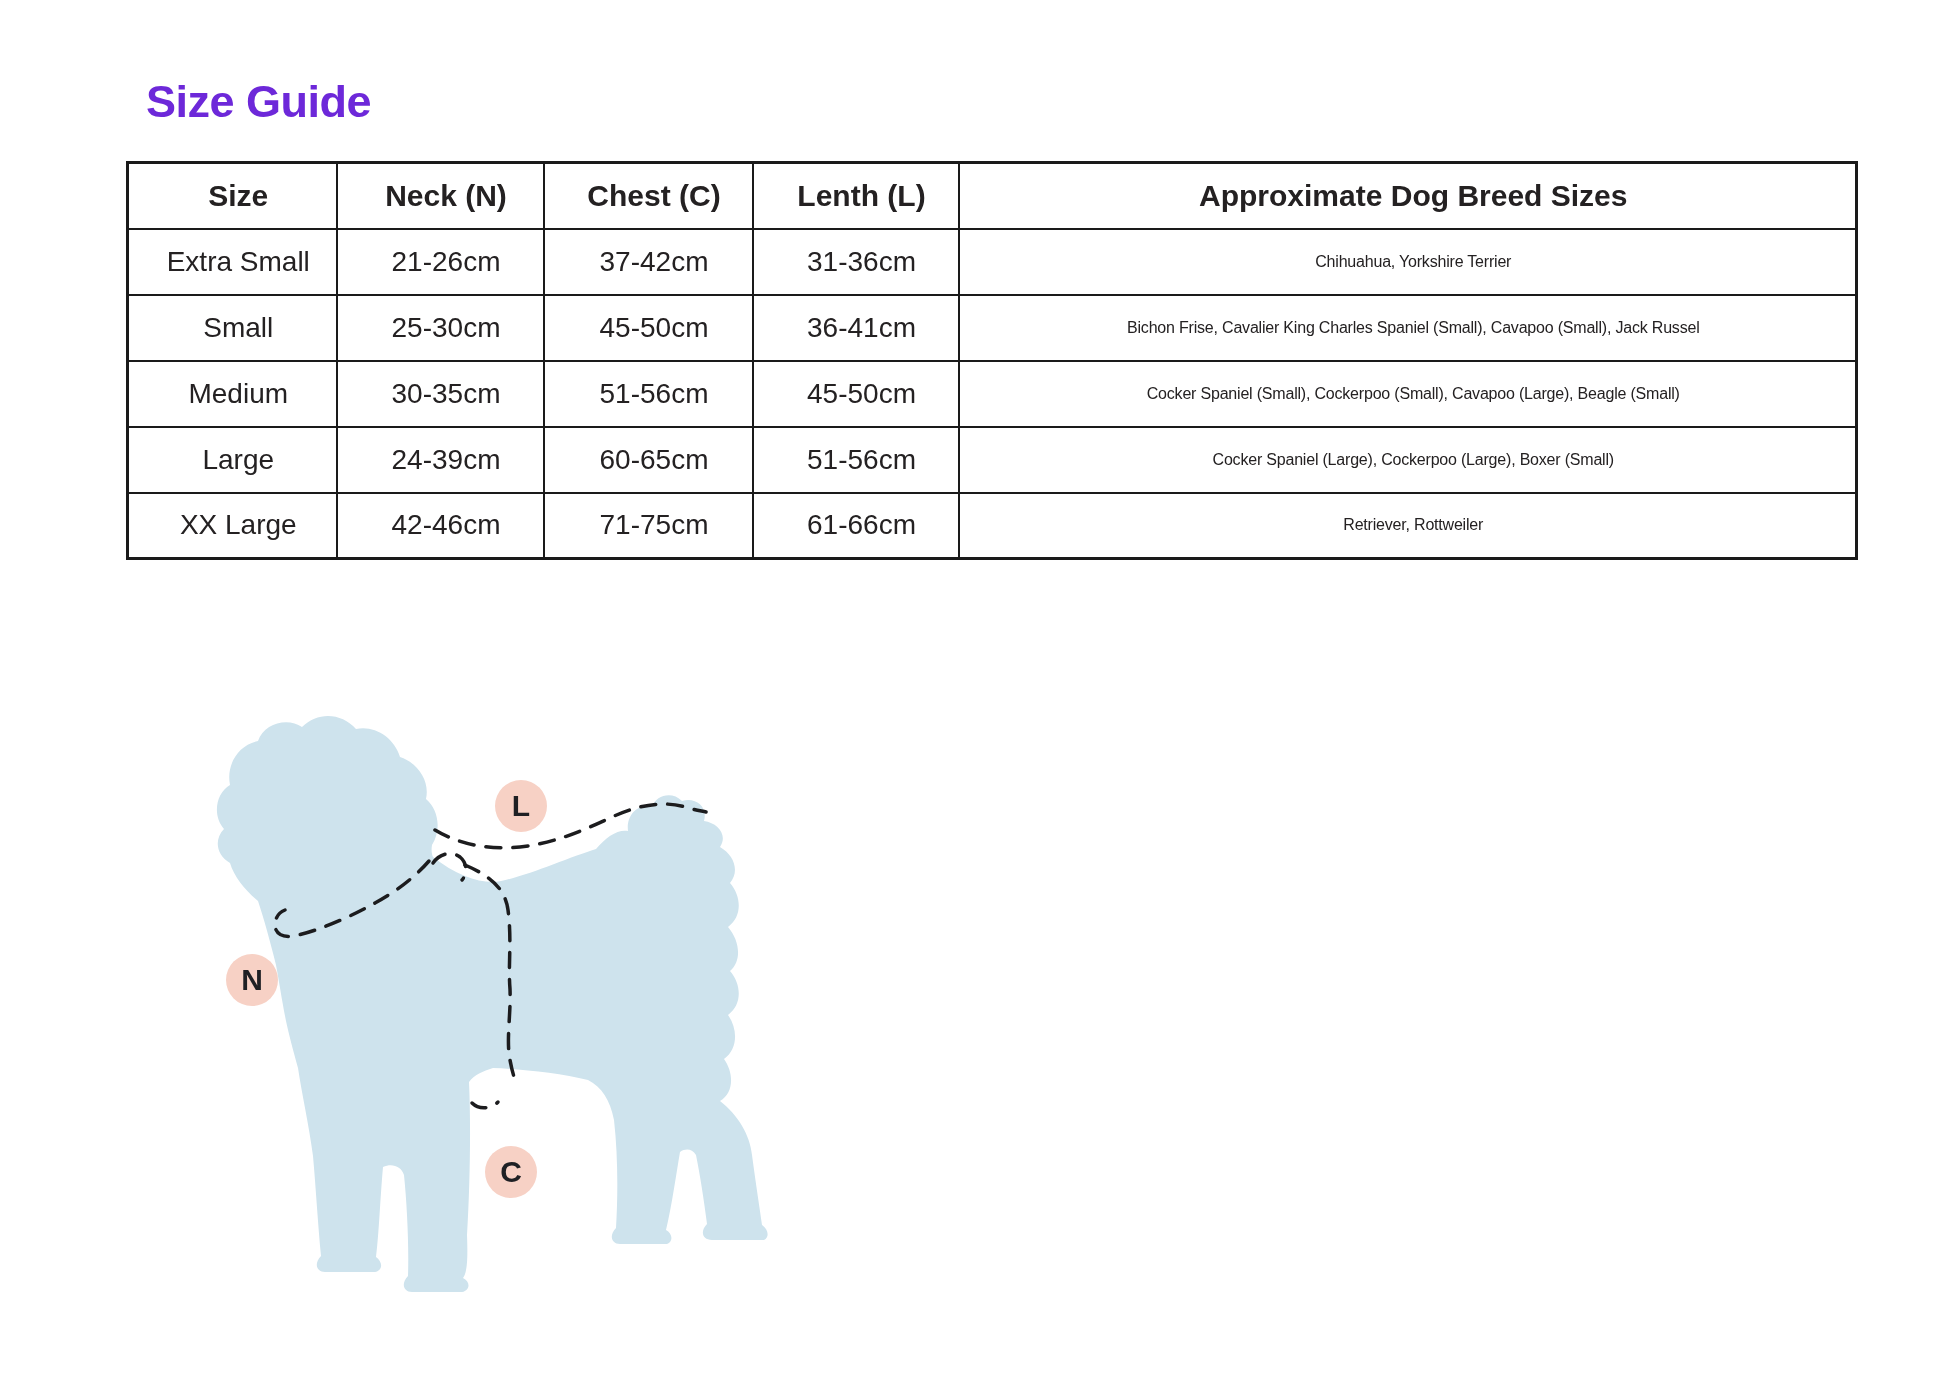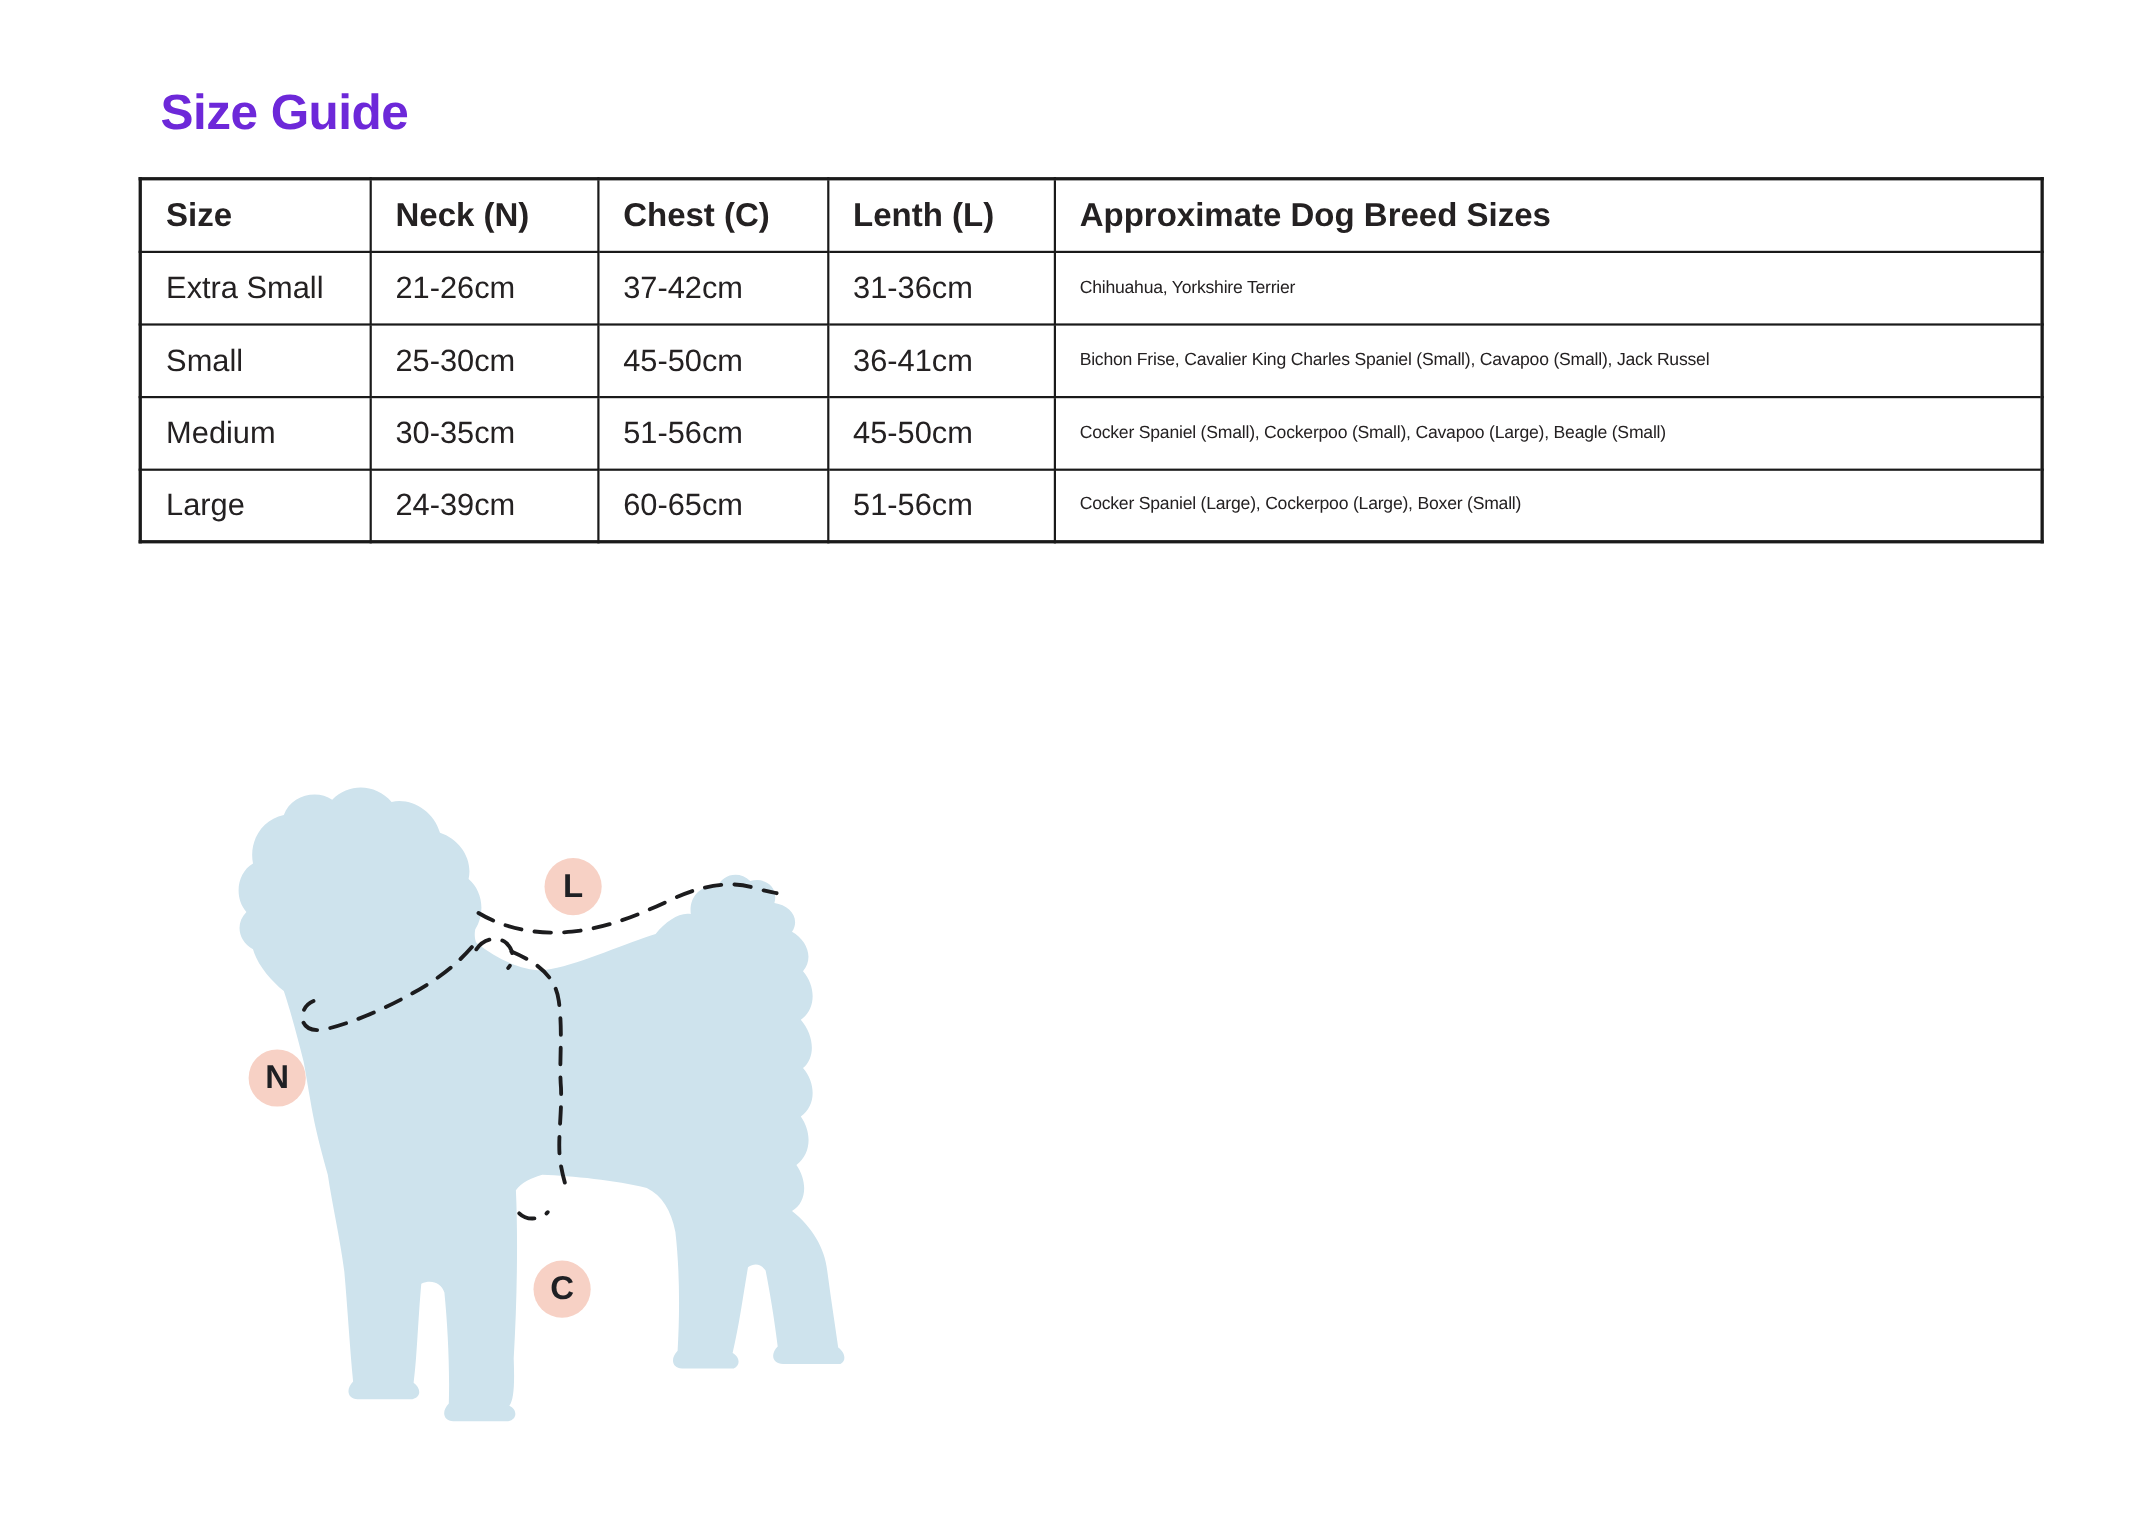--- a/index.html
+++ b/index.html
@@ -28,21 +28,21 @@
     position:absolute;left:126px;top:161px;
     width:1729px;
     border-collapse:collapse;
     table-layout:fixed;
     border:3px solid #1a1a1a;
   }
   table.size-table th, table.size-table td{
     border:2px solid #1a1a1a;
     height:66px;
     vertical-align:middle;
-    text-align:left;
+    text-align:center;
     padding:0 10px 0 22px;
     white-space:nowrap;
     overflow:hidden;
   }
   table.size-table th{
     font-size:30px;font-weight:700;color:#242122;
   }
   table.size-table td{
     font-size:28px;font-weight:400;color:#242122;
   }
@@ -123,20 +123,27 @@
         <td>51-56cm</td>
         <td>45-50cm</td>
         <td class="breeds-cell">Cocker Spaniel (Small), Cockerpoo (Small), Cavapoo (Large), Beagle (Small)</td>
       </tr>
       <tr>
         <td>Large</td>
         <td>24-39cm</td>
         <td>60-65cm</td>
         <td>51-56cm</td>
         <td class="breeds-cell">Cocker Spaniel (Large), Cockerpoo (Large), Boxer (Small)</td>
+      </tr>
+      <tr>
+        <td>XX Large</td>
+        <td>42-46cm</td>
+        <td>71-75cm</td>
+        <td>61-66cm</td>
+        <td class="breeds-cell">Retriever, Rottweiler</td>
       </tr>
     </tbody>
   </table>
 
   <div class="dog-figure">
     <svg viewBox="0 0 600 600">
 
       <path class="dog-body" d="
         M 68 196
         C 56 186, 44 172, 40 158

